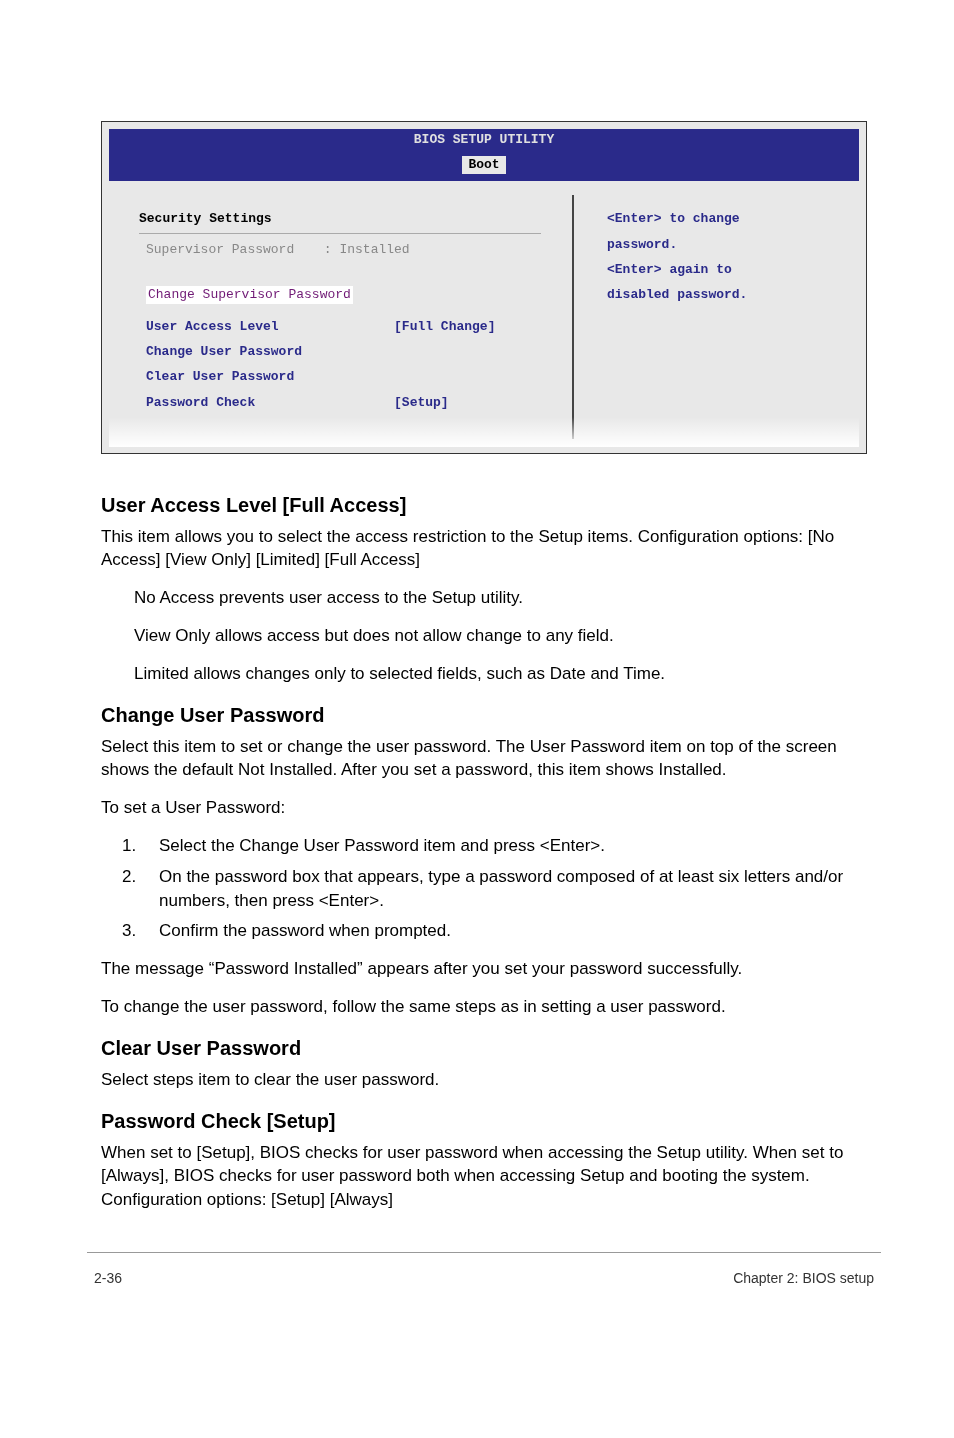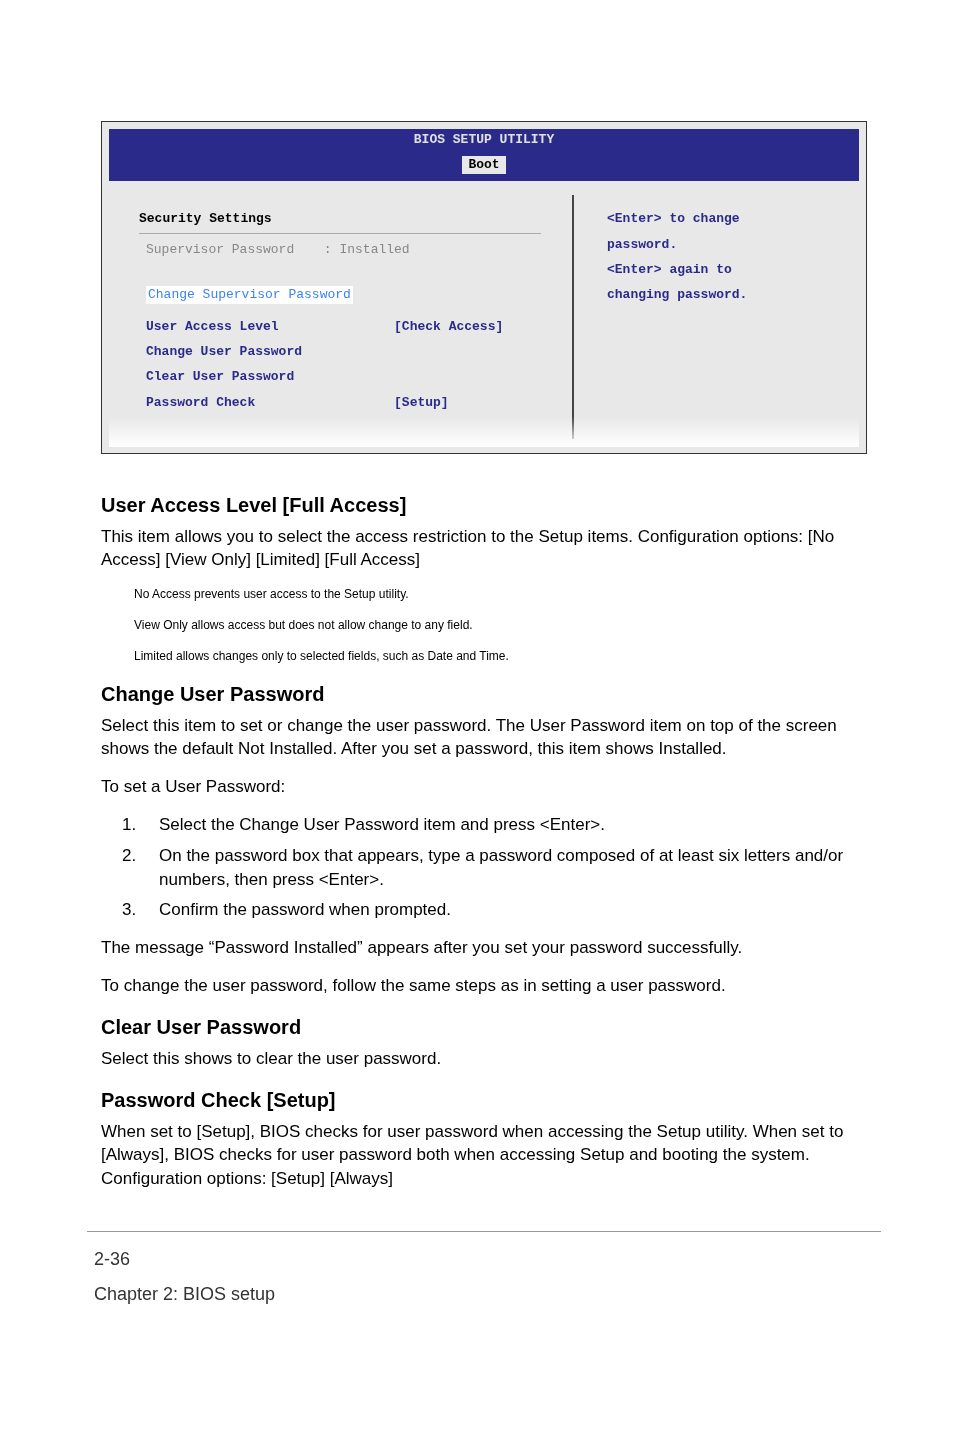--- a/index.html
+++ b/index.html
@@ -53,21 +53,21 @@
   }
   .bios-section-title {
     font-weight: bold;
     color: #000;
     border-bottom: 1px solid #aaa;
     padding-bottom: 4px;
     margin-bottom: 6px;
   }
   .bios-gray { color: #888; }
   .bios-blue { color: #2a2a8a; font-weight: bold; }
-  .bios-white-row { background: #fff; color: #3b82f6; padding: 0 2px; display: inline-block; }
+  .bios-white-row { background: #fff; color: #701a75; padding: 0 2px; display: inline-block; }
   .bios-row { white-space: pre; }
   .bios-fade {
     height: 30px;
     background: linear-gradient(to bottom, rgba(232,232,232,0) 0%, #ffffff 100%);
     position: absolute;
     bottom: -1px;
     left: 0;
     right: 0;
     pointer-events: none;
   }
@@ -78,72 +78,71 @@
     margin-top: 18px;
     margin-bottom: 8px;
   }
   p.body {
     font-size: 17px;
     line-height: 1.4;
     margin-bottom: 14px;
   }
   p.indent {
     margin-left: 40px;
-    font-size: 12px;
+    font-size: 17px;
     line-height: 1.4;
     margin-bottom: 14px;
   }
   ol {
     margin-left: 20px;
     padding-left: 20px;
     font-size: 17px;
     line-height: 1.4;
     margin-bottom: 14px;
   }
   ol li {
     padding-left: 18px;
     margin-bottom: 6px;
   }
   .footer {
     border-top: 1px solid #999;
     margin: 40px 80px 0 80px;
     padding-top: 10px;
     display: flex;
     justify-content: space-between;
-    font-size: 18px;
+    font-size: 14px;
     color: #333;
-    flex-direction: column;
   }
 </style>
 </head>
 <body>
 
 <div class="page">
 
   <div class="bios-box">
     <div class="bios-header">
       <span>BIOS SETUP UTILITY</span><br>
       <span class="bios-tab">Boot</span>
     </div>
     <div class="bios-body">
       <div class="bios-left">
         <div class="bios-section-title">Security Settings</div>
         <div class="bios-row bios-gray"><span>Supervisor Password</span>  <span>: Installed</span></div>
         <div style="height:6px"></div>
         <div class="bios-row"><span class="bios-white-row">Change Supervisor Password</span></div>
-        <div class="bios-row bios-blue"><span>User Access Level</span>             <span>[Check Access]</span></div>
+        <div class="bios-row bios-blue"><span>User Access Level</span>             <span>[Full Change]</span></div>
         <div class="bios-row bios-blue"><span>Change User Password</span></div>
         <div class="bios-row bios-blue"><span>Clear User Password</span></div>
         <div class="bios-row bios-blue"><span>Password Check</span>                <span>[Setup]</span></div>
       </div>
       <div class="bios-right">
         <div>&lt;Enter&gt; to change</div>
         <div>password.</div>
         <div>&lt;Enter&gt; again to</div>
-        <div>changing password.</div>
+        <div>disabled password.</div>
       </div>
     </div>
     <div class="bios-fade"></div>
   </div>
 
   <h3>User Access Level [Full Access]</h3>
   <p class="body">This item allows you to select the access restriction to the Setup items. Configuration options: [No Access] [View Only] [Limited] [Full Access]</p>
   <p class="indent">No Access prevents user access to the Setup utility.</p>
   <p class="indent">View Only allows access but does not allow change to any field.</p>
   <p class="indent">Limited allows changes only to selected fields, such as Date and Time.</p>
@@ -153,21 +152,21 @@
   <p class="body">To set a User Password:</p>
   <ol>
     <li>Select the Change User Password item and press &lt;Enter&gt;.</li>
     <li>On the password box that appears, type a password composed of at least six letters and/or numbers, then press &lt;Enter&gt;.</li>
     <li>Confirm the password when prompted.</li>
   </ol>
   <p class="body">The message “Password Installed” appears after you set your password successfully.</p>
   <p class="body">To change the user password, follow the same steps as in setting a user password.</p>
 
   <h3>Clear User Password</h3>
-  <p class="body">Select this shows to clear the user password.</p>
+  <p class="body">Select steps item to clear the user password.</p>
 
   <h3>Password Check [Setup]</h3>
   <p class="body">When set to [Setup], BIOS checks for user password when accessing the Setup utility. When set to [Always], BIOS checks for user password both when accessing Setup and booting the system. Configuration options: [Setup] [Always]</p>
 
 </div>
 
 <div class="footer">
   <span>2-36</span>
   <span>Chapter 2: BIOS setup</span>
 </div>

